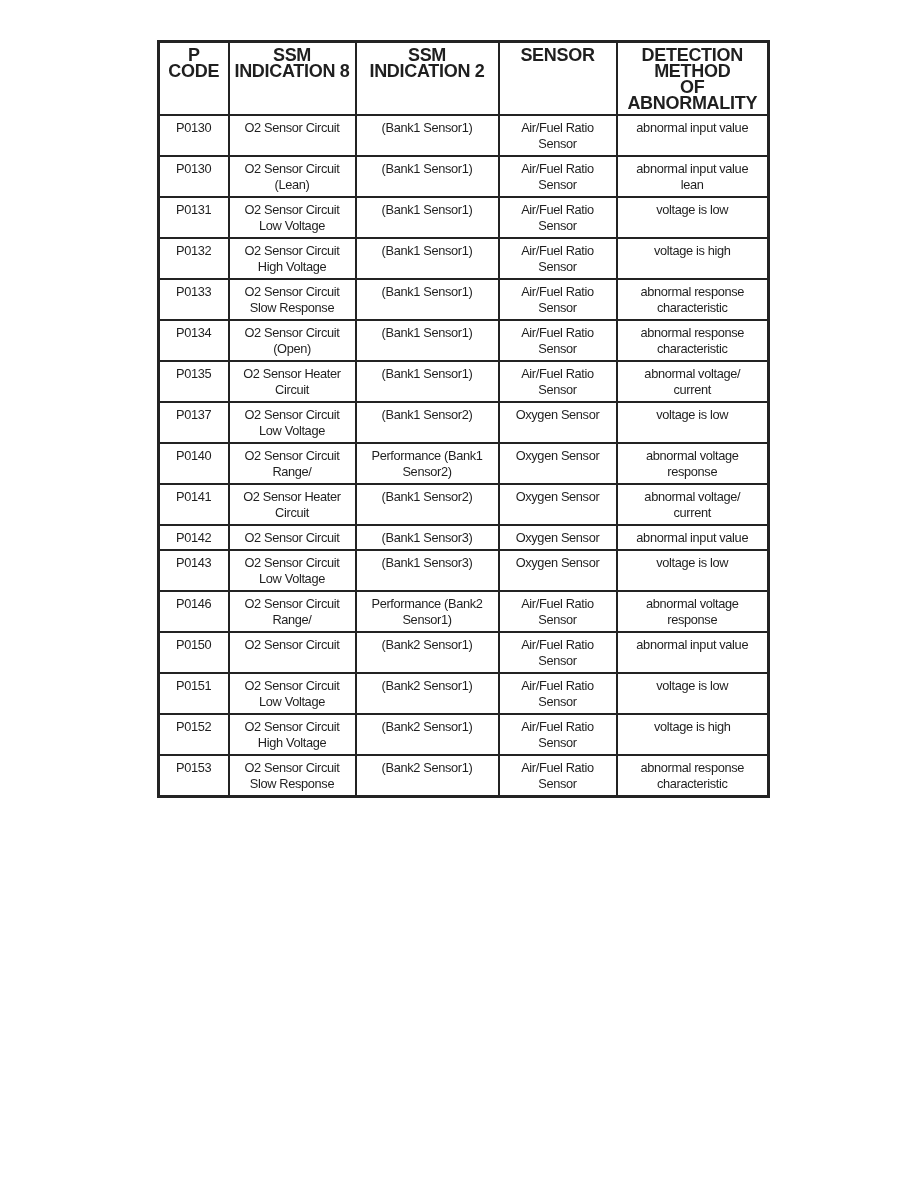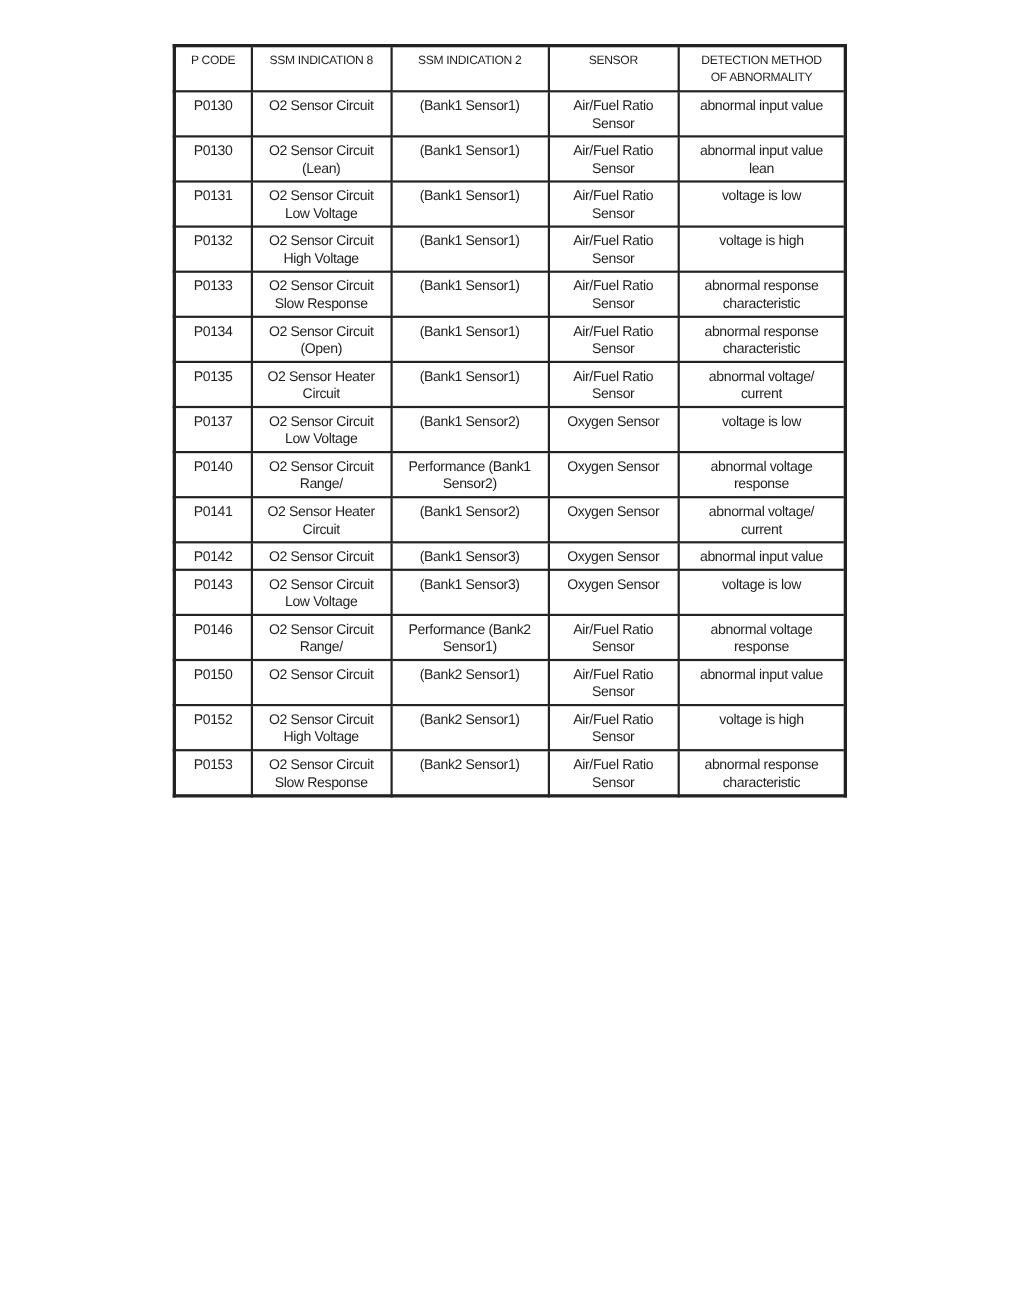--- a/index.html
+++ b/index.html
@@ -25,22 +25,22 @@
     border: 2px solid #232323;
     text-align: center;
     vertical-align: top;
     white-space: pre-line;
     color: #1f1f1f;
     padding: 4px 3px 3px 3px;
     line-height: 16px;
     overflow: hidden;
   }
   .dtc-table th {
-    font-size: 11px;
-    font-weight: normal;
+    font-size: 18px;
+    font-weight: bold;
     letter-spacing: -0.3px;
   }
   .dtc-table td {
     font-size: 12.8px;
     font-weight: 500;
     letter-spacing: -0.35px;
   }
   col.c-pcode  { width: 70px; }
   col.c-ssm1   { width: 127px; }
   col.c-ssm2   { width: 143px; }
@@ -191,20 +191,29 @@
         </tr>
         <tr>
           <td>P0150</td>
           <td>O2 Sensor Circuit</td>
           <td>(Bank2 Sensor1)</td>
           <td>Air/Fuel Ratio
 Sensor</td>
           <td>abnormal input value</td>
         </tr>
         <tr>
+          <td>P0151</td>
+          <td>O2 Sensor Circuit
+Low Voltage</td>
+          <td>(Bank2 Sensor1)</td>
+          <td>Air/Fuel Ratio
+Sensor</td>
+          <td>voltage is low</td>
+        </tr>
+        <tr>
           <td>P0152</td>
           <td>O2 Sensor Circuit
 High Voltage</td>
           <td>(Bank2 Sensor1)</td>
           <td>Air/Fuel Ratio
 Sensor</td>
           <td>voltage is high</td>
         </tr>
         <tr>
           <td>P0153</td>

